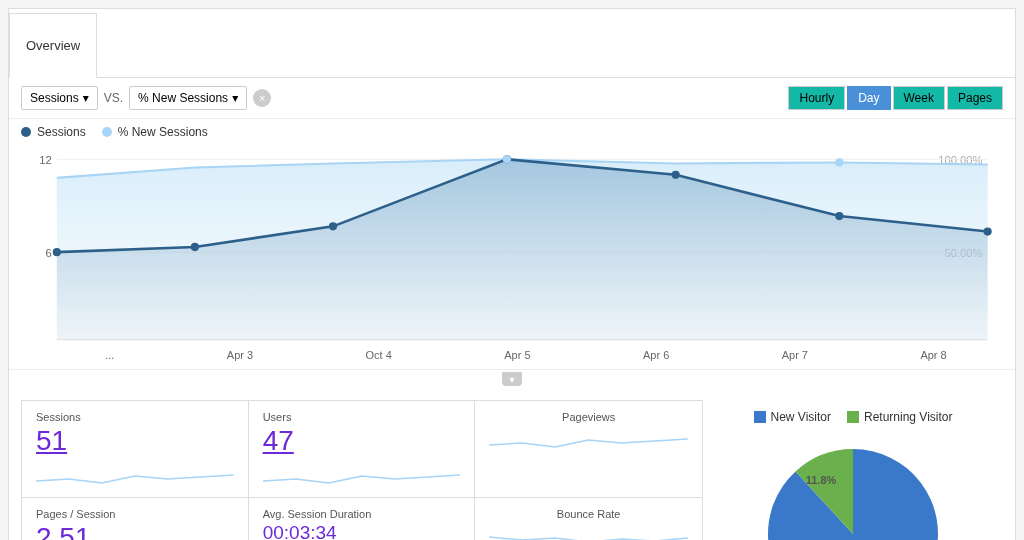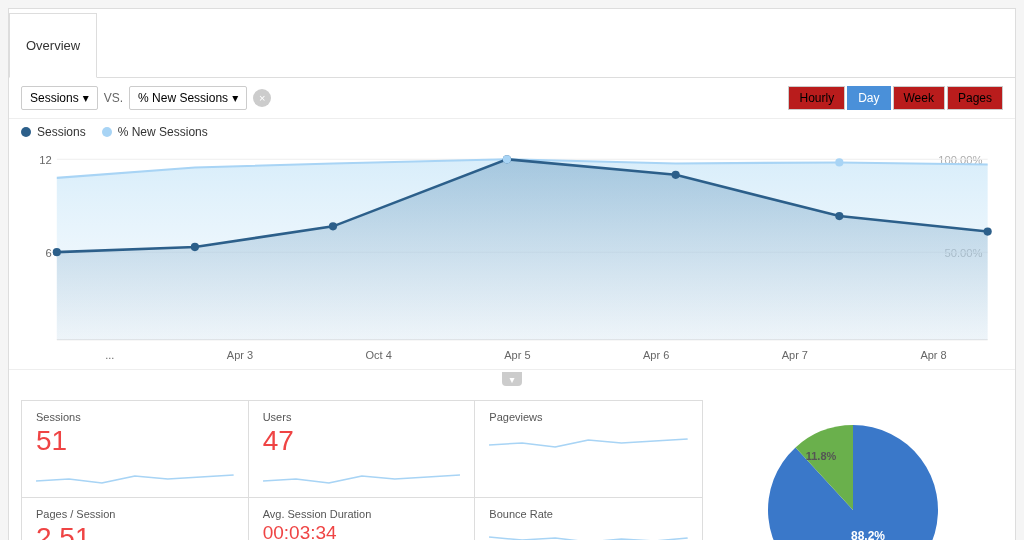--- a/index.html
+++ b/index.html
@@ -12,21 +12,21 @@
     .tab { padding: 24px 16px; background: #e8e8e8; border: 1px solid #ddd; border-bottom: none; font-size: 13px; cursor: pointer; margin-right: 2px; margin-top: 4px; }
     .tab.active { background: #fff; border-bottom: 1px solid #fff; margin-bottom: -1px; }
 
     
     .toolbar { display: flex; align-items: center; justify-content: space-between; padding: 8px 12px; border-bottom: 1px solid #eee; }
     .toolbar-left { display: flex; align-items: center; gap: 6px; }
     .dropdown-btn { display: flex; align-items: center; gap: 4px; padding: 4px 8px; border: 1px solid #ccc; background: #fff; cursor: pointer; font-size: 12px; border-radius: 2px; }
     .vs-label { font-size: 12px; color: #666; }
     .remove-btn { width: 18px; height: 18px; border-radius: 50%; background: #ccc; border: none; cursor: pointer; font-size: 11px; color: #fff; display: flex; align-items: center; justify-content: center; }
     .toolbar-right { display: flex; gap: 2px; }
-    .time-btn { padding: 4px 10px; border: 1px solid #ccc; background: #b91c1c; cursor: pointer; font-size: 12px; }
+    .time-btn { padding: 4px 10px; border: 1px solid #ccc; background: #14b8a6; cursor: pointer; font-size: 12px; }
     .time-btn.active { background: #4a90d9; color: #fff; border-color: #4a90d9; }
 
     
     .legend { display: flex; align-items: center; gap: 16px; padding: 6px 12px; }
     .legend-item { display: flex; align-items: center; gap: 6px; font-size: 12px; }
     .legend-dot { width: 10px; height: 10px; border-radius: 50%; }
     .legend-dot.dark-blue { background: #2c5f8a; }
     .legend-dot.light-blue { background: #a8d4f5; }
 
     
@@ -38,24 +38,24 @@
 
     
     .collapse-btn { display: flex; justify-content: center; padding: 2px; }
     .collapse-icon { width: 20px; height: 14px; background: #ccc; border-radius: 0 0 4px 4px; display: flex; align-items: center; justify-content: center; cursor: pointer; font-size: 10px; color: #fff; }
 
     
     .metrics-section { display: flex; padding: 12px; gap: 0; }
     .metrics-left { flex: 1; }
     .metrics-grid { display: grid; grid-template-columns: repeat(3, 1fr); border: 1px solid #ddd; }
     .metric-cell { padding: 10px 14px 6px 14px; border-right: 1px solid #ddd; border-bottom: 1px solid #ddd; min-height: 90px; }
-    .metric-cell:nth-child(3n) { border-right: none; }
+    .metric-cell:nth-child(3n) { border-right: none; text-align: center; }
     .metric-cell:nth-child(n+7) { border-bottom: none; }
     .metric-label { font-size: 11px; color: #555; margin-bottom: 2px; }
-    .metric-value { font-size: 28px; color: #ef4444; font-weight: 300; margin-bottom: 4px; }
+    .metric-value { font-size: 28px; color: #6d28d9; font-weight: 300; margin-bottom: 4px; text-decoration: underline; }
     .metric-sparkline { height: 30px; }
     .metric-sparkline svg { width: 100%; height: 100%; }
 
     
     .pie-section { width: 300px; display: flex; flex-direction: column; align-items: center; padding: 10px; }
     .pie-legend { display: flex; gap: 16px; margin-bottom: 10px; font-size: 12px; }
     .pie-legend-item { display: flex; align-items: center; gap: 5px; }
     .pie-dot { width: 12px; height: 12px; }
     .pie-dot.blue { background: #3a78c9; }
     .pie-dot.green { background: #6ab04c; }
@@ -220,20 +220,30 @@
             <svg viewBox="0 0 120 30" preserveAspectRatio="none">
               <polyline points="0,15 20,18 40,16 60,20 80,17 100,19 120,16" fill="none" stroke="#a8d4f5" stroke-width="1.5"></polyline>
             </svg>
           </div>
         </div>
 
       </div>
     </div>
 
     <div class="pie-section">
+      <div class="pie-legend">
+        <div class="pie-legend-item">
+          <div class="pie-dot blue"></div>
+          <span>New Visitor</span>
+        </div>
+        <div class="pie-legend-item">
+          <div class="pie-dot green"></div>
+          <span>Returning Visitor</span>
+        </div>
+      </div>
 
       <div class="pie-container">
         <svg viewBox="0 0 200 200" width="200" height="200">
 
           <path d="M 100 100 L 100 15 A 85 85 0 1 1 42.5 37.4 Z" fill="#3a78c9"></path>
 
           <path d="M 100 100 L 42.5 37.4 A 85 85 0 0 1 100 15 Z" fill="#6ab04c"></path>
 
           <text x="115" y="130" font-size="12" fill="white" font-weight="bold" text-anchor="middle">88.2%</text>
           <text x="68" y="50" font-size="11" fill="#555" font-weight="bold" text-anchor="middle">11.8%</text>

